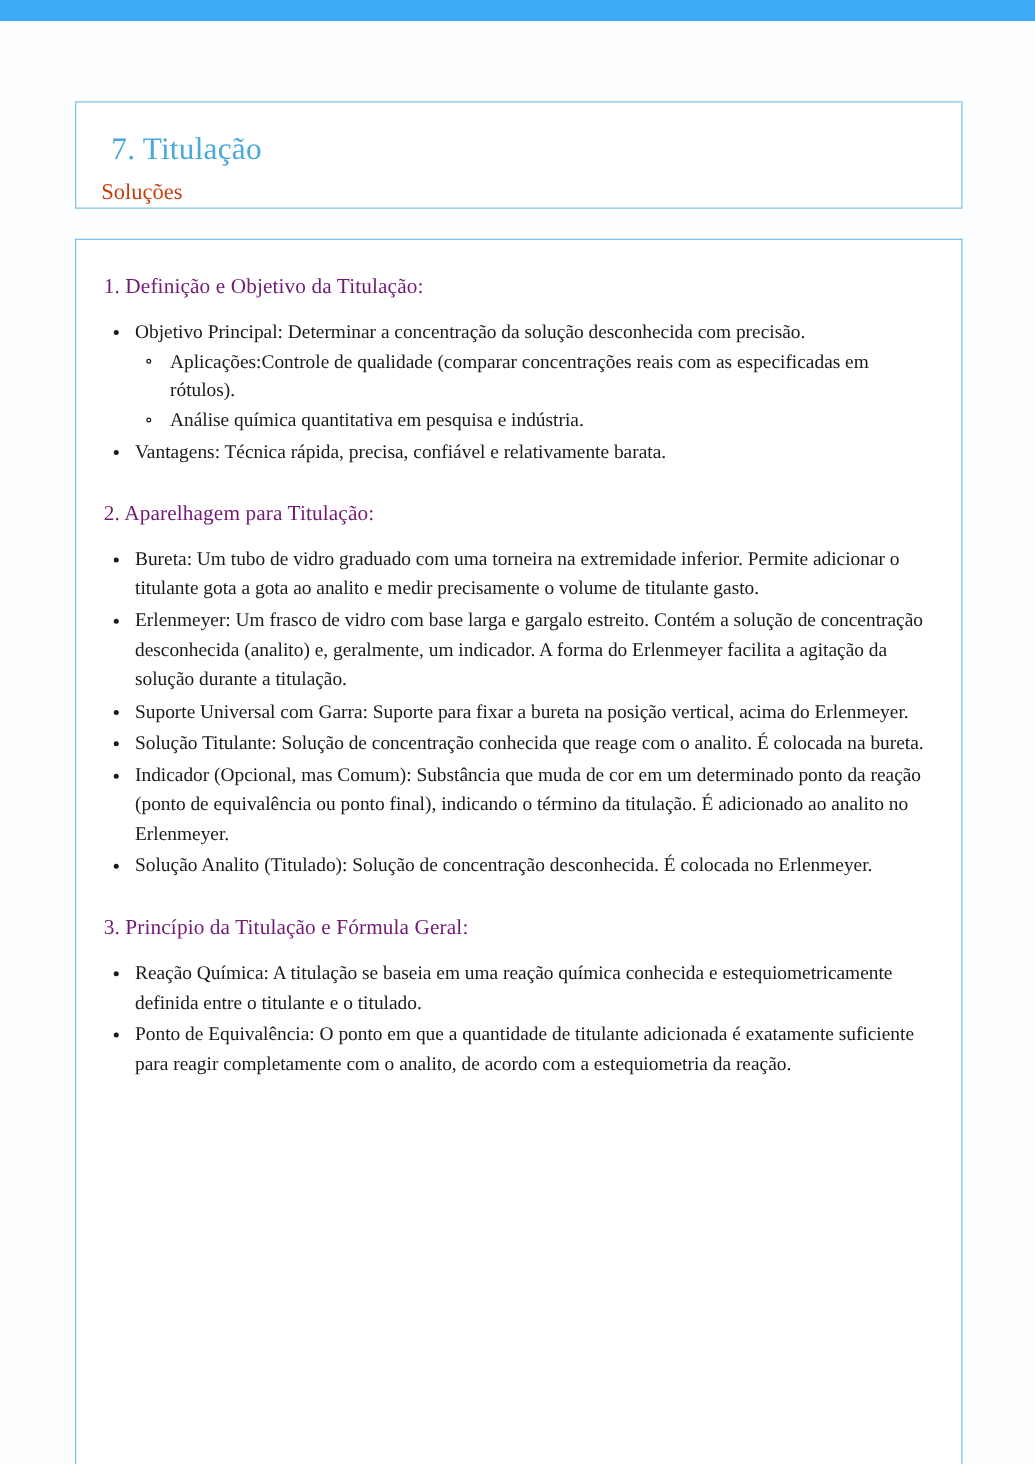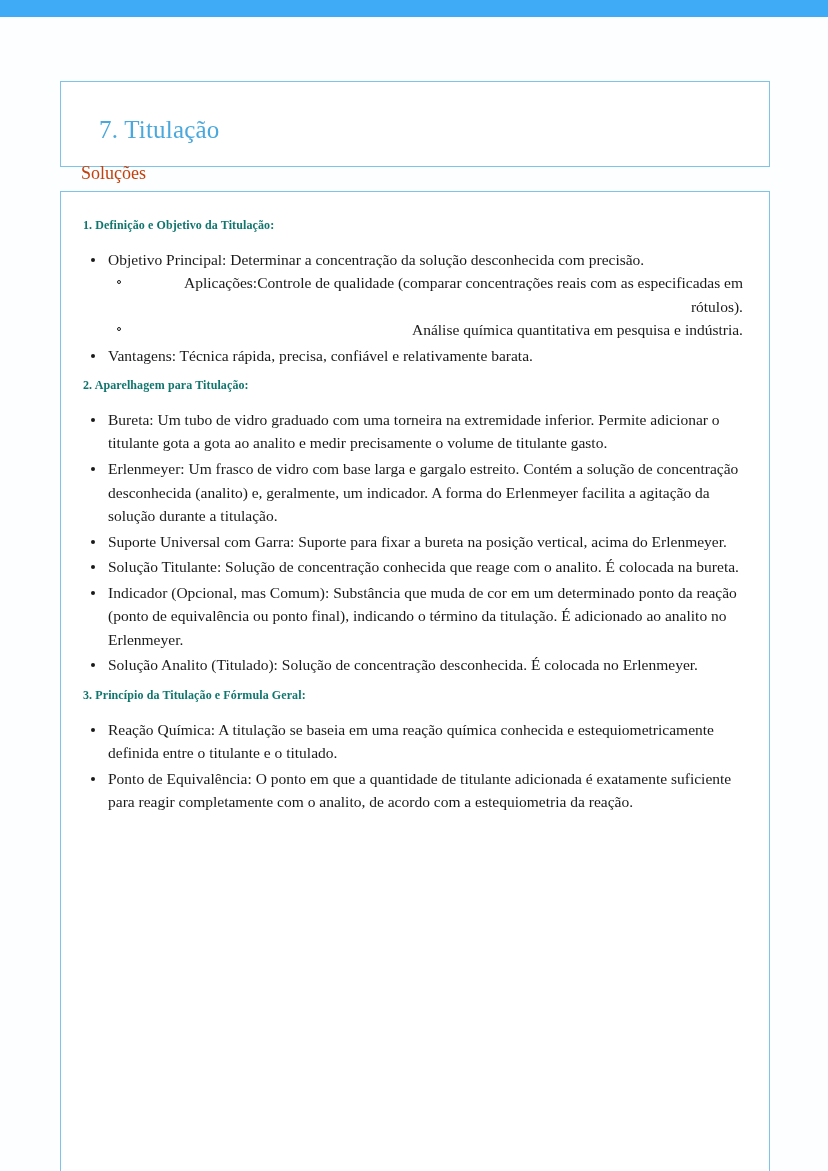--- a/index.html
+++ b/index.html
@@ -55,48 +55,48 @@
 
   .content-card {
     top: 174px;
     min-height: 998px;
     padding: 26px 26px 40px 22px;
     border-bottom: none;
   }
 
   
   .doc-title {
-    margin: 18px;
+    margin: 8px;
     font-size: 25px;
     font-weight: 400;
     line-height: 1.15;
     color: #4aa8dd;
     letter-spacing: 0.2px;
   }
   .doc-subtitle {
     margin: 6px 0 0 0;
     font-size: 18px;
     font-weight: 400;
     line-height: 1.2;
     color: #c2410c;
   }
 
   
   .section {
     margin: 0;
   }
   .section + .section {
-    margin-top: 11px;
+    margin-top: 26px;
   }
   .section-heading {
     margin: 0 0 14px 0;
-    font-size: 12px;
-    font-weight: 700;
+    font-size: 17px;
+    font-weight: 400;
     line-height: 1.3;
-    color: #0f766e;
+    color: #701a75;
     letter-spacing: 0.1px;
   }
 
   ul.bullets {
     list-style: none;
     margin: 0;
     padding: 0;
   }
   ul.bullets > li.bullet {
     position: relative;
@@ -115,21 +115,20 @@
     width: 4px;
     height: 4px;
     border-radius: 50%;
     background: #1a1a1a;
   }
 
   ul.subbullets {
     list-style: none;
     margin: 0;
     padding: 0;
-    text-align: right;
   }
   ul.subbullets > li.subbullet {
     position: relative;
     padding-left: 28px;
     margin: 0;
     font-size: 15.5px;
     line-height: 1.52;
     color: #1a1a1a;
   }
   ul.subbullets > li.subbullet::before {

